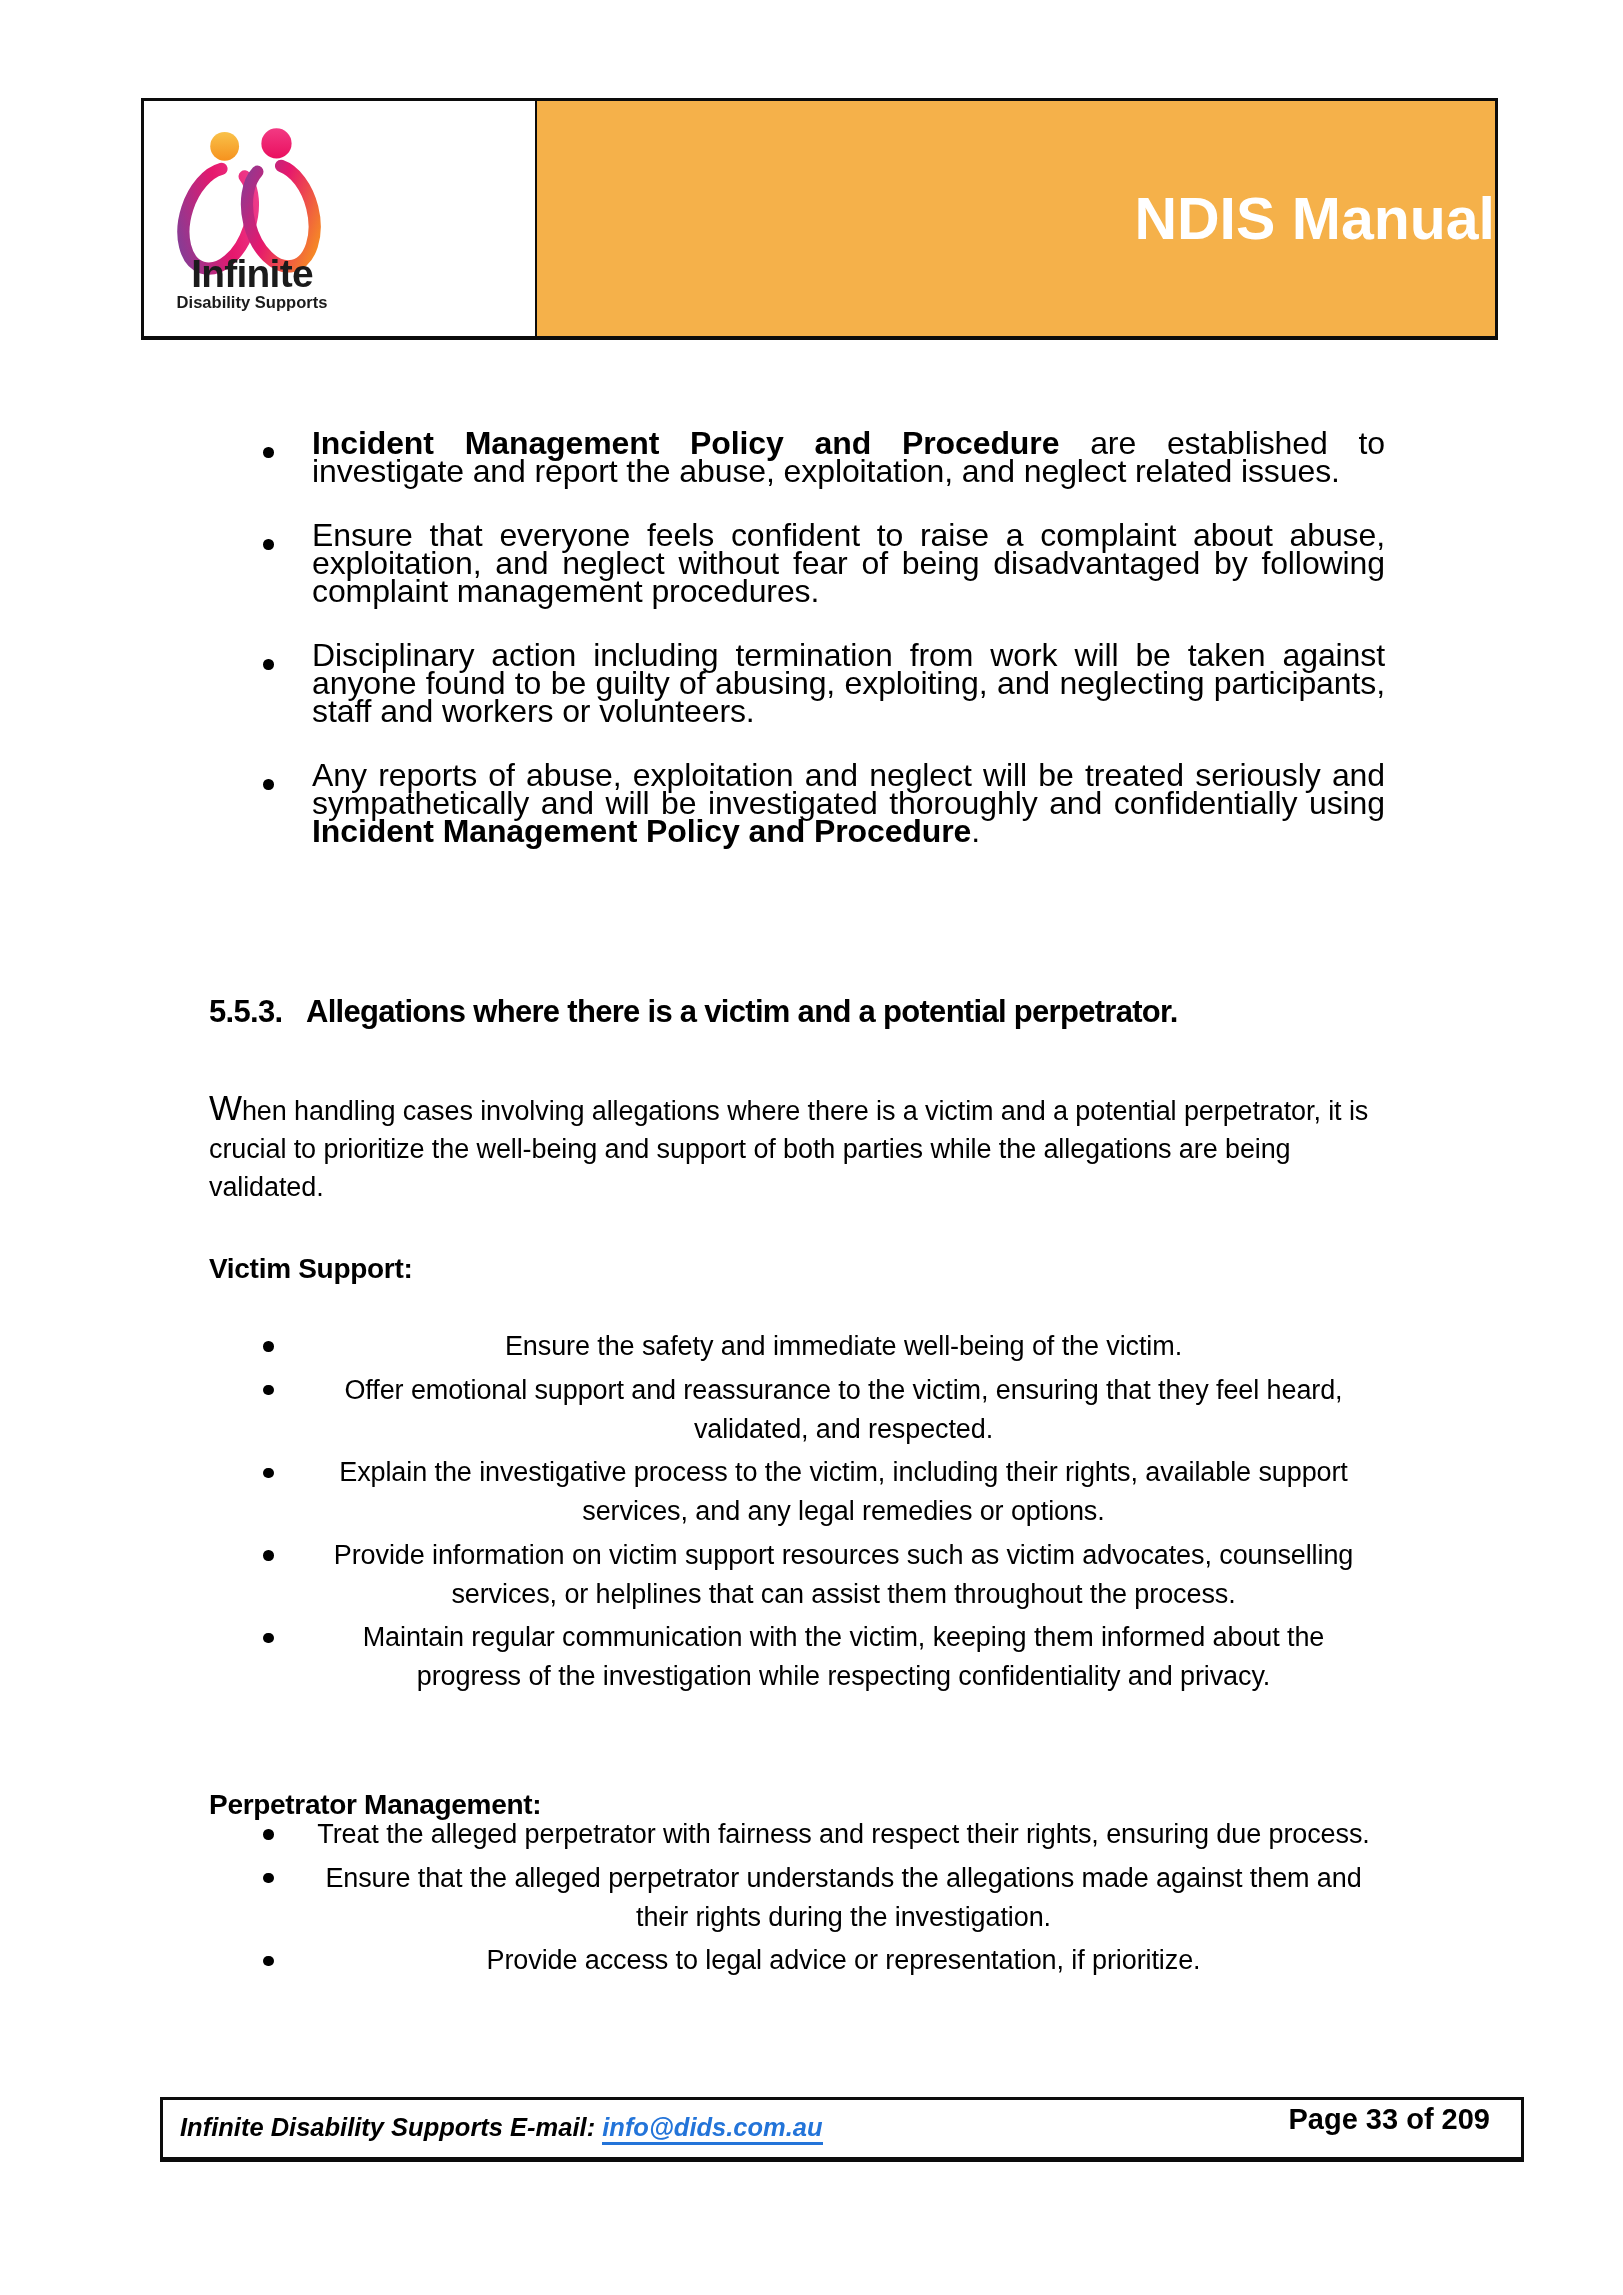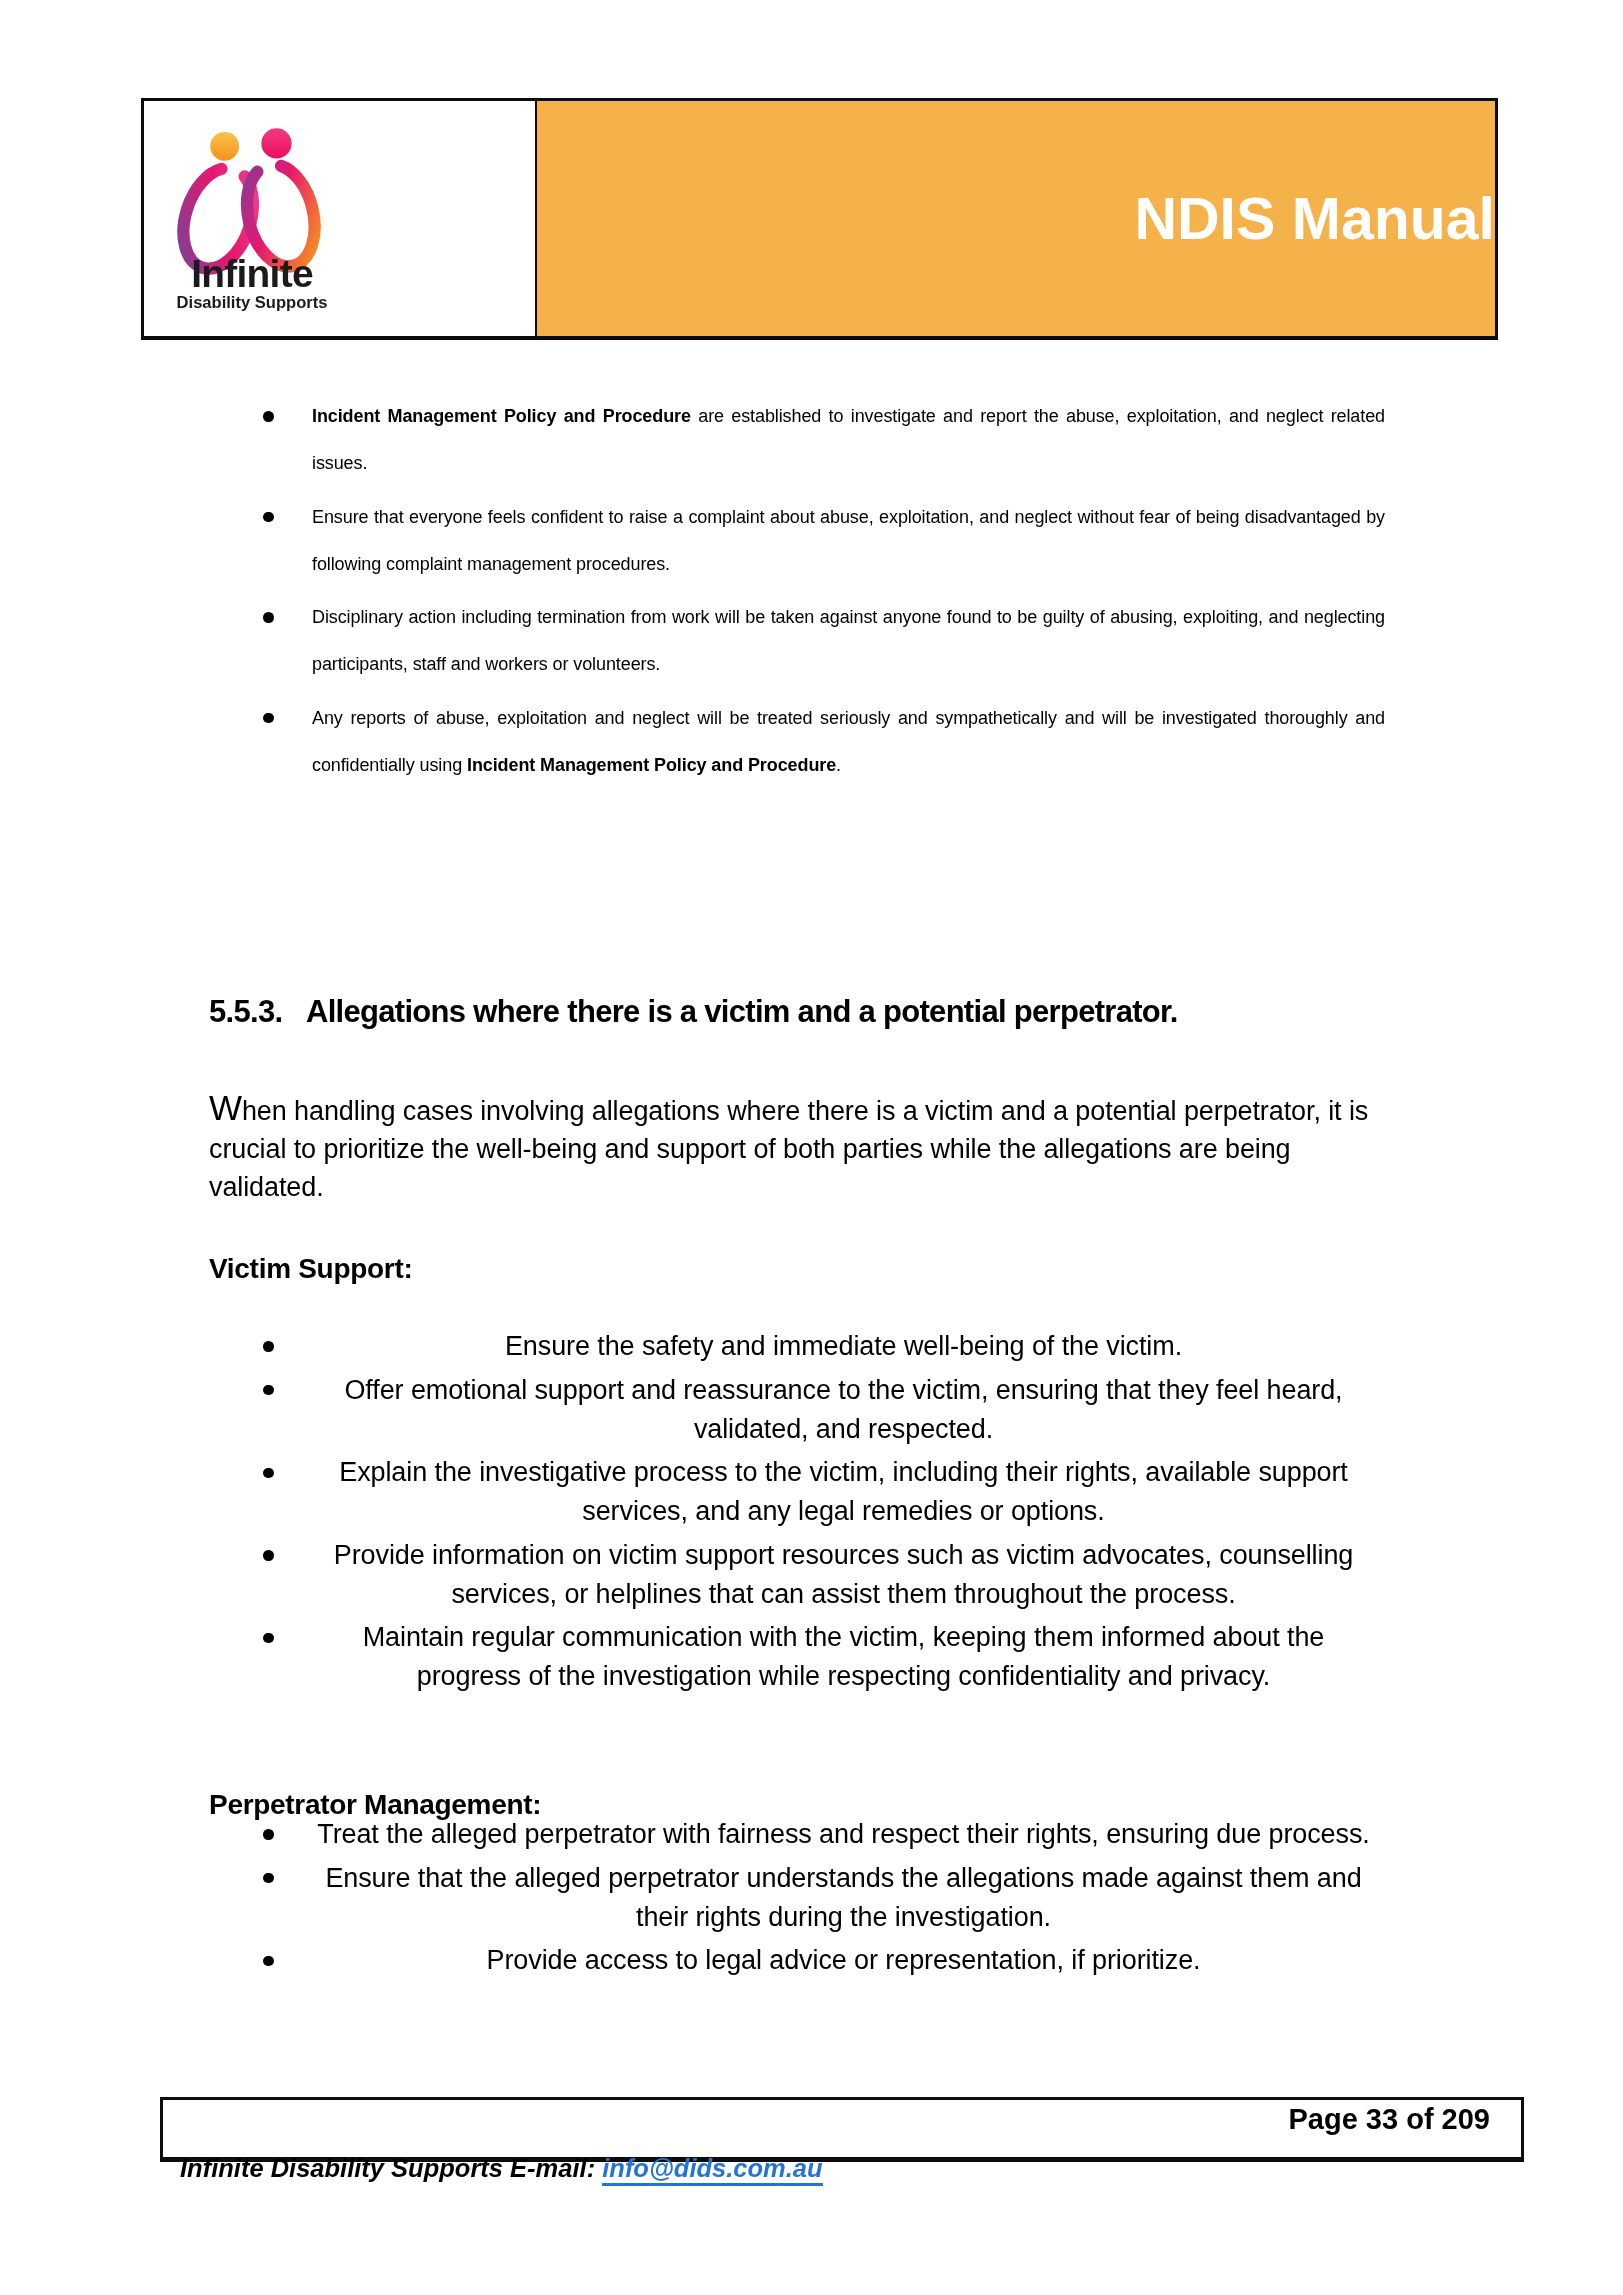--- a/index.html
+++ b/index.html
@@ -42,24 +42,25 @@
     box-sizing:border-box;
   }
   .list li::before{
     content:"";
     position:absolute;left:54px;
     width:10.5px;height:10.5px;border-radius:50%;
     background:#000;
   }
   .list-spaced{width:1176px;top:393px;}
   .list-spaced li{
-    font-size:18px;line-height:47px;
+    font-size:32px;line-height:28px;
     text-align:justify;
     margin-bottom:6.5px;
     letter-spacing:-0.1px;
+    margin-top:36px;
   }
   .list-spaced li::before{top:18.3px;}
   .b{font-weight:bold;}
   .section-heading{
     top:994px;
     font-size:31px;font-weight:bold;
     letter-spacing:-0.7px;
     white-space:nowrap;
   }
   .section-heading .num{margin-right:23.6px;}
@@ -91,21 +92,20 @@
     width:1364px;height:65px;
     border:3.9px solid #0c0c0c;
     border-bottom-width:5.9px;
     box-sizing:border-box;
     background:#fff;
   }
   .footer-left{
     position:absolute;left:17px;top:13px;
     font-size:25.5px;font-weight:bold;font-style:italic;
     white-space:nowrap;
-    margin-top:41px;
   }
   .footer-email{
     color:#2374D9;
     text-decoration:none;
     border-bottom:3.3px solid #2374D9;
     padding-bottom:0.7px;
     cursor:pointer;
   }
   .footer-page{
     position:absolute;right:31px;top:2.6px;

